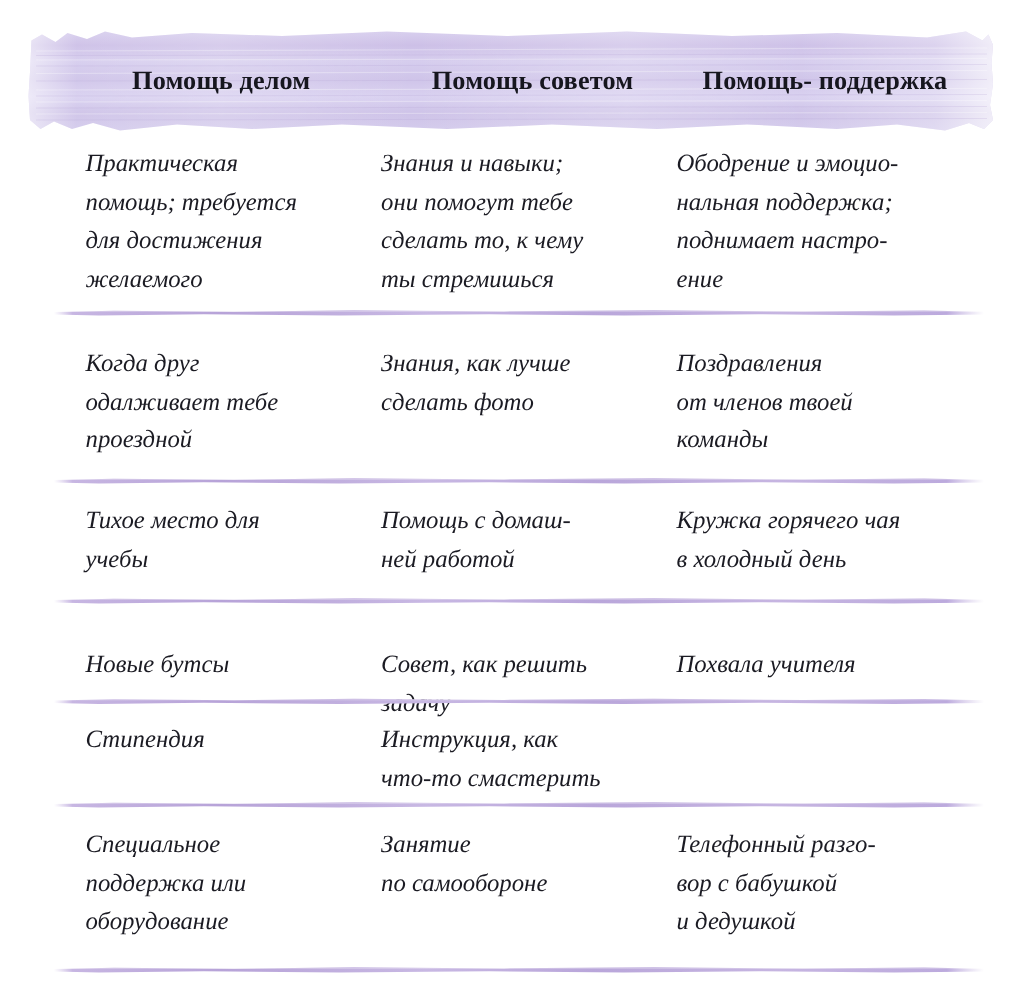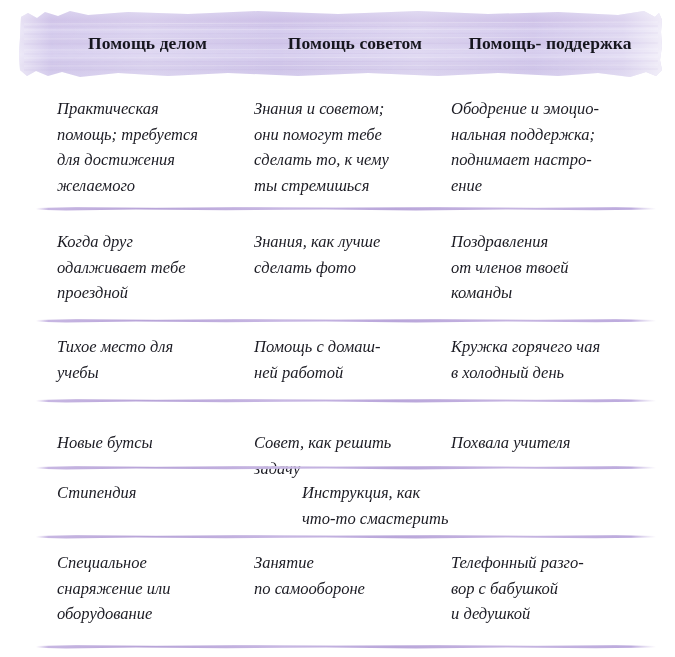--- a/index.html
+++ b/index.html
@@ -21,21 +21,21 @@
     left: 0;
     top: 0;
     width: 675px;
     height: 657px;
   }
 
   
   .header-band {
     position: absolute;
     left: 18px;
-    top: 8px;
+    top: 18px;
     width: 645px;
     height: 71px;
   }
   .header-band .paint {
     position: absolute;
     left: 0; top: 0;
     width: 100%; height: 100%;
   }
   .header-row {
     position: absolute;
@@ -152,21 +152,21 @@
 поддержка</div>
     </div>
   </div>
 
   <div id="rows-host">
       <div class="row row-italic" style="top: 96px;">
         <div class="cell c1">Практическая
 помощь; требуется
 для достижения
 желаемого</div>
-        <div class="cell c2">Знания и советом;
+        <div class="cell c2">Знания и навыки;
 они помогут тебе
 сделать то, к чему
 ты стремишься</div>
         <div class="cell c3">Ободрение и эмоцио-
 нальная поддержка;
 поднимает настро-
 ение</div>
       </div>
       <div class="divider" style="top: 206px;">
         <svg viewBox="0 0 620 5" preserveAspectRatio="none">
@@ -257,21 +257,21 @@
               <stop offset="58%" stop-color="#b9a6da" stop-opacity="1"></stop>
               <stop offset="78%" stop-color="#c6b5e1" stop-opacity="1"></stop>
               <stop offset="96%" stop-color="#bcaadd" stop-opacity="1"></stop>
               <stop offset="100%" stop-color="#ffffff" stop-opacity="0.85"></stop>
             </linearGradient>
           </defs>
           <path d="M0,2.0 L40,1.1 L120,1.8 L200,0.9 L300,1.6 L400,0.9 L500,1.7 L580,1.0 L620,1.9 L620,3.6 L560,4.3 L470,3.5 L380,4.4 L290,3.5 L190,4.3 L100,3.5 L30,4.4 L0,3.7 Z" fill="url(#dg3)"></path>
           <path d="M4,1.6 L616,1.5" stroke="#ffffff" stroke-width="0.45" opacity="0.45" fill="none"></path>
         </svg>
       </div>
-      <div class="row" style="top: 480px; gap: 48px;">
+      <div class="row" style="top: 480px;">
         <div class="cell c1">Стипендия</div>
         <div class="cell c2">Инструкция, как
 что-то смастерить</div>
       </div>
       <div class="divider" style="top: 534px;">
         <svg viewBox="0 0 620 5" preserveAspectRatio="none">
           <defs>
             <linearGradient id="dg4" x1="0" y1="0" x2="1" y2="0">
               <stop offset="0%" stop-color="#ffffff" stop-opacity="0.9"></stop>
               <stop offset="2%" stop-color="#c7b6e2" stop-opacity="1"></stop>
@@ -282,21 +282,21 @@
               <stop offset="96%" stop-color="#bcaadd" stop-opacity="1"></stop>
               <stop offset="100%" stop-color="#ffffff" stop-opacity="0.85"></stop>
             </linearGradient>
           </defs>
           <path d="M0,2.0 L40,1.1 L120,1.8 L200,0.9 L300,1.6 L400,0.9 L500,1.7 L580,1.0 L620,1.9 L620,3.6 L560,4.3 L470,3.5 L380,4.4 L290,3.5 L190,4.3 L100,3.5 L30,4.4 L0,3.7 Z" fill="url(#dg4)"></path>
           <path d="M4,1.6 L616,1.5" stroke="#ffffff" stroke-width="0.45" opacity="0.45" fill="none"></path>
         </svg>
       </div>
       <div class="row" style="top: 550px;">
         <div class="cell c1">Специальное
-снаряжение или
+поддержка или
 оборудование</div>
         <div class="cell c2">Занятие
 по самообороне</div>
         <div class="cell c3">Телефонный разго-
 вор с бабушкой
 и дедушкой</div>
       </div>
       <div class="divider" style="top: 644px;">
         <svg viewBox="0 0 620 5" preserveAspectRatio="none">
           <defs>

